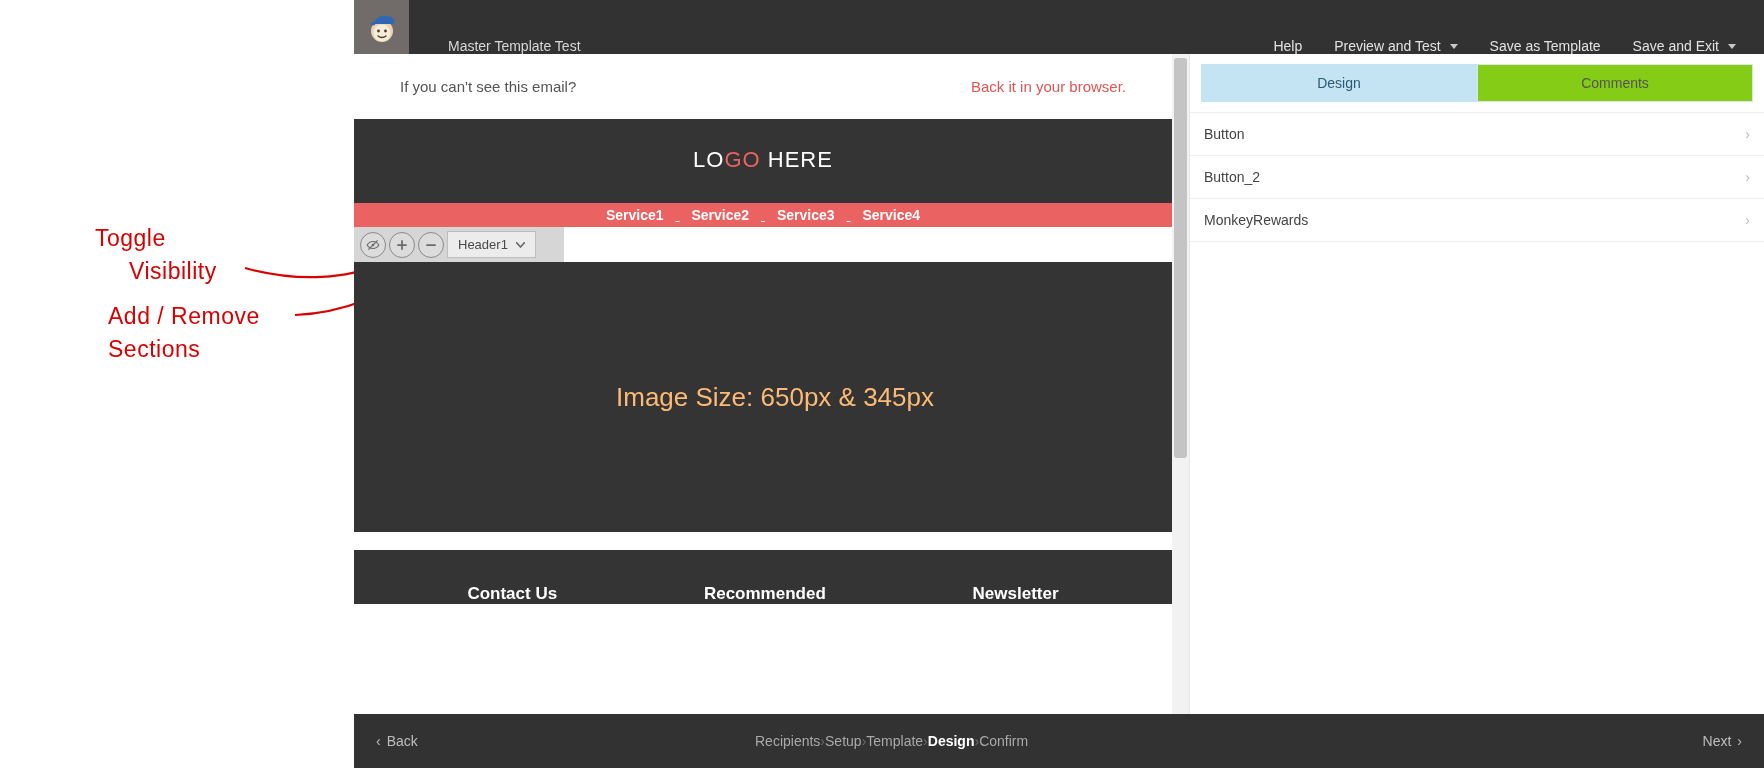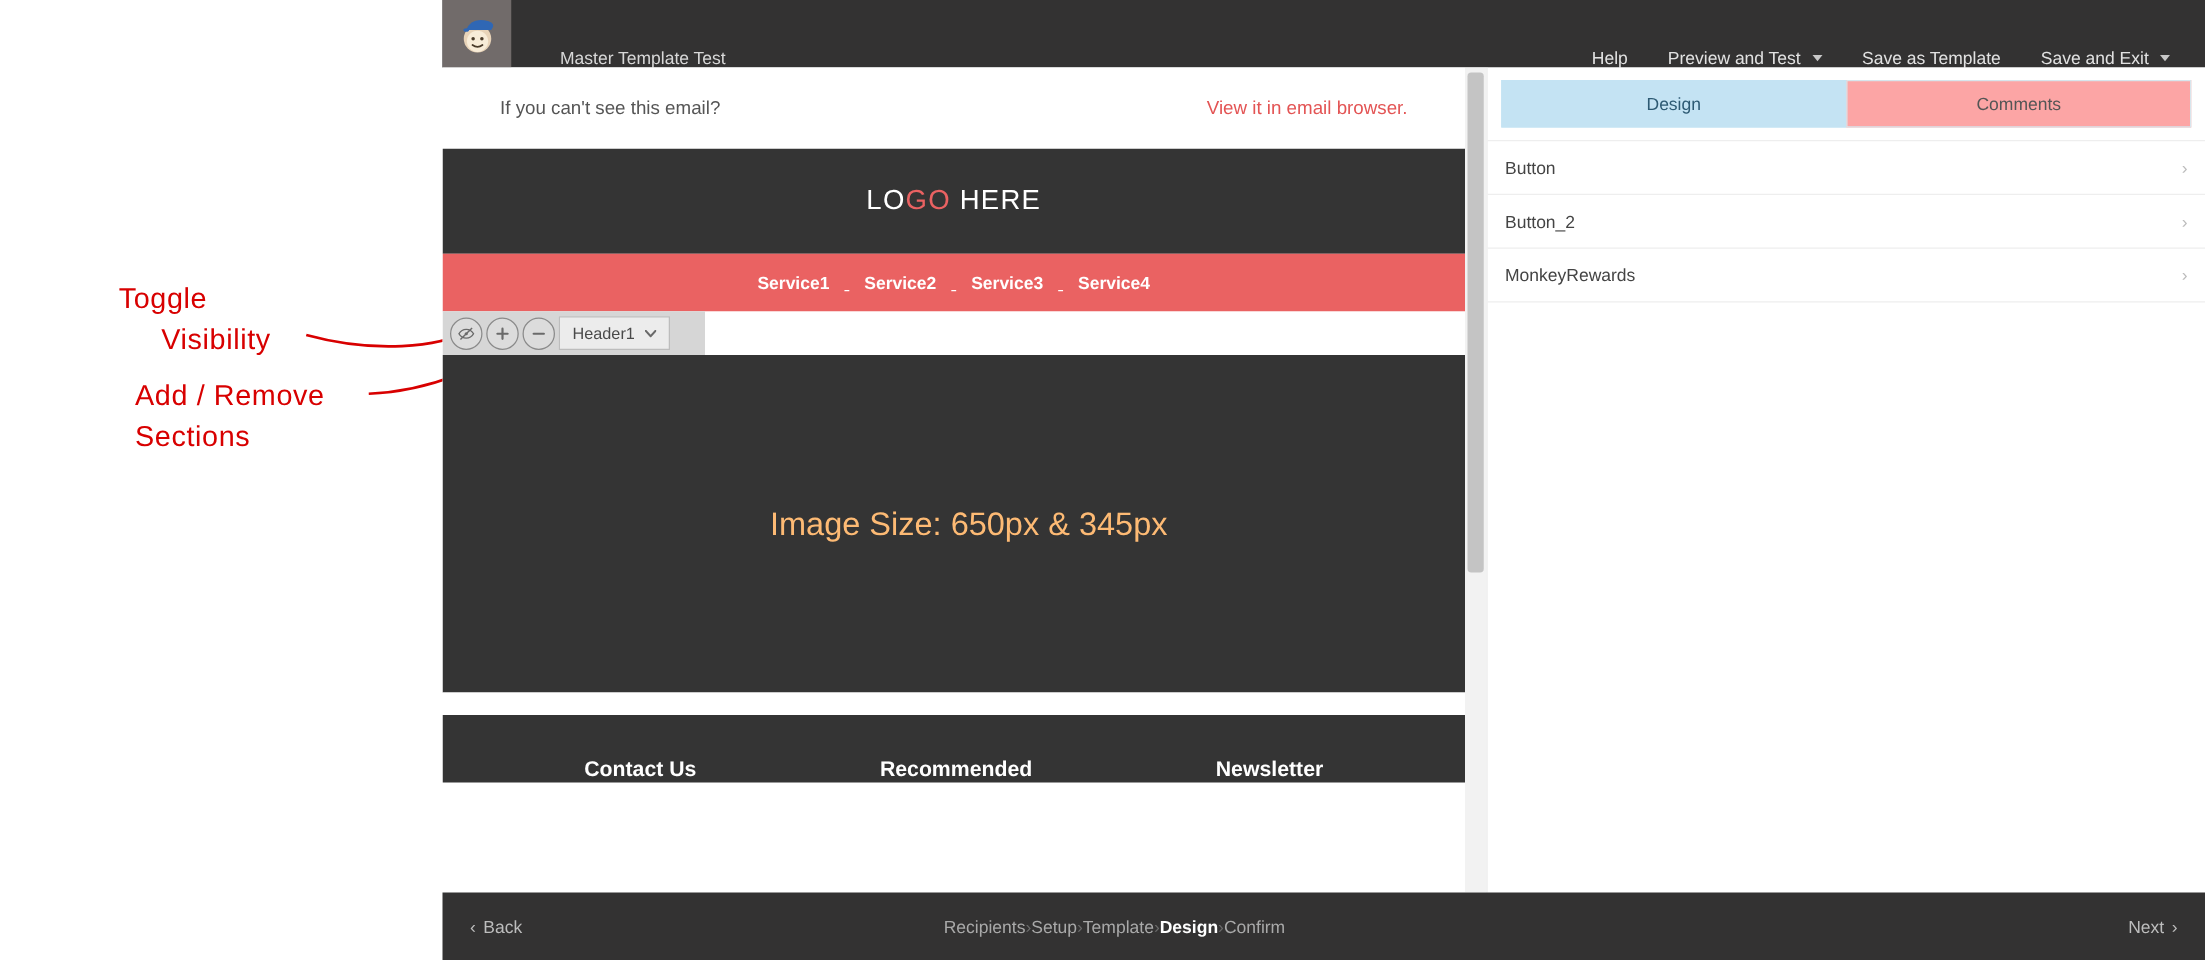--- a/index.html
+++ b/index.html
@@ -28,38 +28,38 @@
 .scrollbar { position: absolute; right: 0; top: 0; bottom: 0; width: 17px; background: #f2f2f2; }
 .scroll-thumb { position: absolute; left: 2px; right: 2px; top: 4px; height: 400px; background: #c4c4c4; border-radius: 3px; }
 
 .email { position: absolute; left: 0; right: 17px; top: 0; }
 .preheader { background: #fff; padding: 24px 46px; display: flex; justify-content: space-between; font-size: 15px; color: #555; }
 .preheader a { color: #e35454; text-decoration: none; }
 
 .logo-band { background: #343434; color: #fff; text-align: center; padding: 28px 0 30px; font-size: 22px; letter-spacing: 1px; }
 .logo-band .go { color: #ea6262; }
 
-.services { background: #ea6262; color: #fff; text-align: center; padding: 15px 0; font-size: 14px; text-decoration: underline; }
+.services { background: #ea6262; color: #fff; text-align: center; padding: 4px 0; font-size: 14px; text-decoration: underline; }
 .services span { display: inline-block; margin: 0 12px; font-weight: 600; }
 
 .header-edit-row { background: #d6d6d6; display: flex; align-items: center; padding: 4px 6px; gap: 3px; width: 210px; }
 .round-ico { width: 26px; height: 26px; border: 1px solid #8a8a8a; border-radius: 50%; display: inline-flex; align-items: center; justify-content: center; color: #6a6a6a; background: #dcdcdc; cursor: pointer; }
 .round-ico svg { width: 14px; height: 14px; }
 .header-drop { background: #ececec; border: 1px solid #bdbdbd; padding: 5px 10px; font-size: 13px; color: #4a4a4a; display: inline-flex; align-items: center; gap: 8px; cursor: pointer; }
 
 .hero { background: #343434; color: #fdba74; height: 270px; display: flex; align-items: center; justify-content: center; font-size: 26px; padding-left: 24px; }
 
 .spacer { height: 18px; background: #fff; }
 
 .footer-cols { background: #343434; color: #fff; display: flex; justify-content: space-around; padding: 34px 40px 0; font-size: 17px; font-weight: 700; }
 
 
 .sidebar { width: 575px; background: #fff; border-left: 1px solid #e6e6e6; display: flex; flex-direction: column; }
 .tabs { display: flex; padding: 10px 11px 0 11px; gap: 0; }
-.tab { flex: 1; text-align: center; font-size: 14px; padding: 10px 0; border: 1px solid #d7e5ec; background: #fca5a5; color: #555; cursor: pointer; }
+.tab { flex: 1; text-align: center; font-size: 14px; padding: 10px 0; border: 1px solid #d7e5ec; background: #84cc16; color: #555; cursor: pointer; }
 .tab.active { background: #c4e3f3; color: #2d5a73; border-color: #c4e3f3; }
 .side-list { border-top: 1px solid #eee; margin-top: 10px; }
 .side-item { display: flex; align-items: center; justify-content: space-between; padding: 13px 14px; border-bottom: 1px solid #eee; font-size: 14px; color: #444; cursor: pointer; }
 .side-item .chev-right { color: #bcbcbc; font-size: 14px; }
 
 
 .bottombar { position: absolute; left: 354px; right: 0; bottom: 0; height: 54px; background: #333232; color: #bdbdbd; display: flex; align-items: center; padding: 0 22px; font-size: 14px; }
 .back-link { display: inline-flex; align-items: center; gap: 6px; cursor: pointer; }
 .steps { margin-left: auto; margin-right: auto; display: flex; align-items: center; gap: 0; }
 .step { color: #a9a9a9; }
@@ -127,21 +127,21 @@
     </div>
   </div>
 
   <div class="main-row">
 
     <div class="canvas-wrap">
       <div class="email">
 
         <div class="preheader">
           <span>If you can't see this email?</span>
-          <a href="#">View it in email browser.</a>
+          <a href="#">Back it in your browser.</a>
         </div>
 
         <div class="logo-band">
           <span>LO</span><span class="go">GO</span><span> HERE</span>
         </div>
 
         <div class="services">
           <span>Service1</span>
           <span>Service2</span>
           <span>Service3</span>

